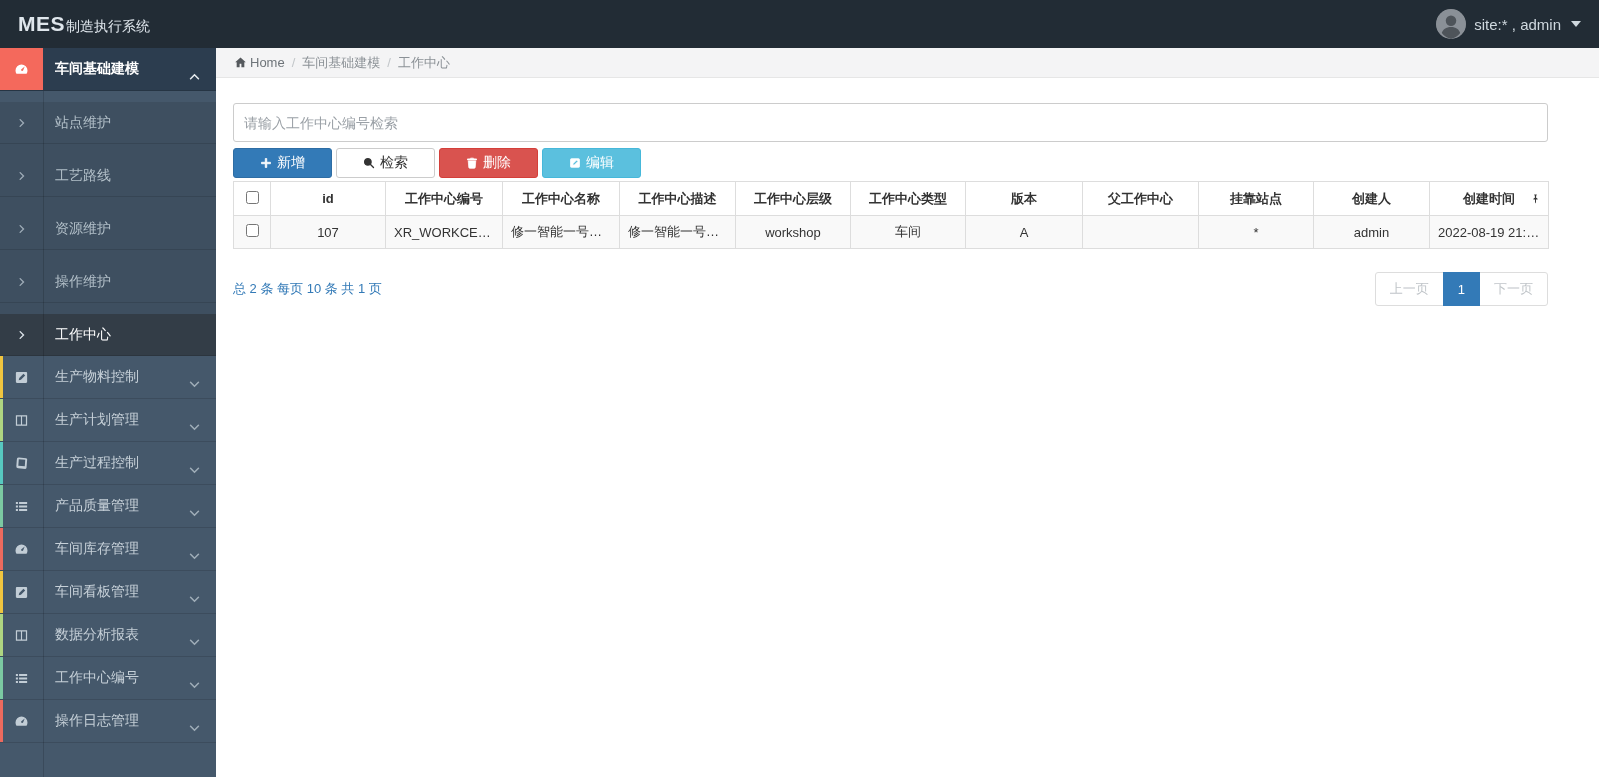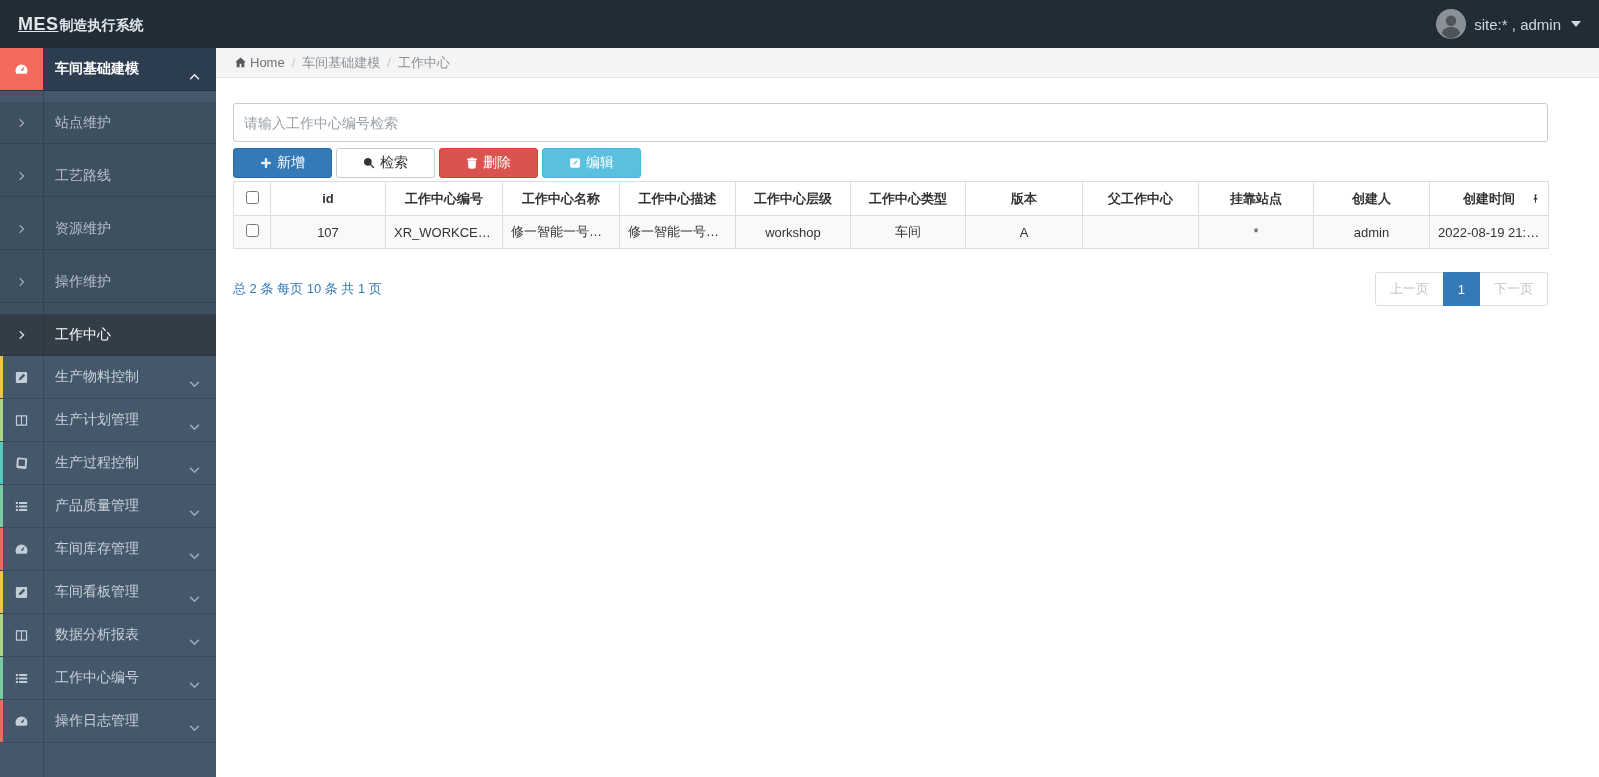--- a/index.html
+++ b/index.html
@@ -3,22 +3,22 @@
 <meta charset="utf-8">
 <style>
   * { margin:0; padding:0; box-sizing:border-box; }
   body { font-family:"Liberation Sans","DejaVu Sans",sans-serif; background:#fff; }
   .app { position:relative; width:1599px; height:777px; overflow:hidden; background:#fff; }
 
   
   .navbar { position:absolute; top:0; left:0; right:0; height:48px; background:#222c35;
             display:flex; align-items:center; justify-content:space-between; padding:0 18px; z-index:5; }
   .brand { display:flex; align-items:baseline; color:#dfe6ec; cursor:pointer; }
-  .brand .mes { font-size:18px; font-weight:bold; letter-spacing:.5px;text-decoration:underline; }
-  .brand .suffix { font-size:14px; font-weight:bold; margin-left:1px; }
+  .brand .mes { font-size:21px; font-weight:bold; letter-spacing:.5px; }
+  .brand .suffix { font-size:14px; font-weight:normal; margin-left:1px; }
   .user-menu { display:flex; align-items:center; gap:8px; color:#cfd8de; font-size:15px; cursor:pointer; }
   .avatar { width:30px; height:30px; border-radius:50%; overflow:hidden; background:#767b80; flex:0 0 auto; }
   .caret { width:10px; height:6px; fill:#cfd8de; margin-left:2px; }
 
   
   .sidebar { position:absolute; top:48px; left:0; bottom:0; width:216px; background:#45586b; }
   .sidebar::before { content:""; position:absolute; left:43px; top:0; bottom:0; width:1px; background:rgba(0,0,0,.15); }
   .s-row { display:flex; align-items:center; height:43px; border-bottom:1px solid rgba(0,0,0,.13);
            color:#c6d0d8; cursor:pointer; position:relative; }
   .s-icon-box { width:43px; height:100%; display:flex; align-items:center; justify-content:center; flex:0 0 auto; }

